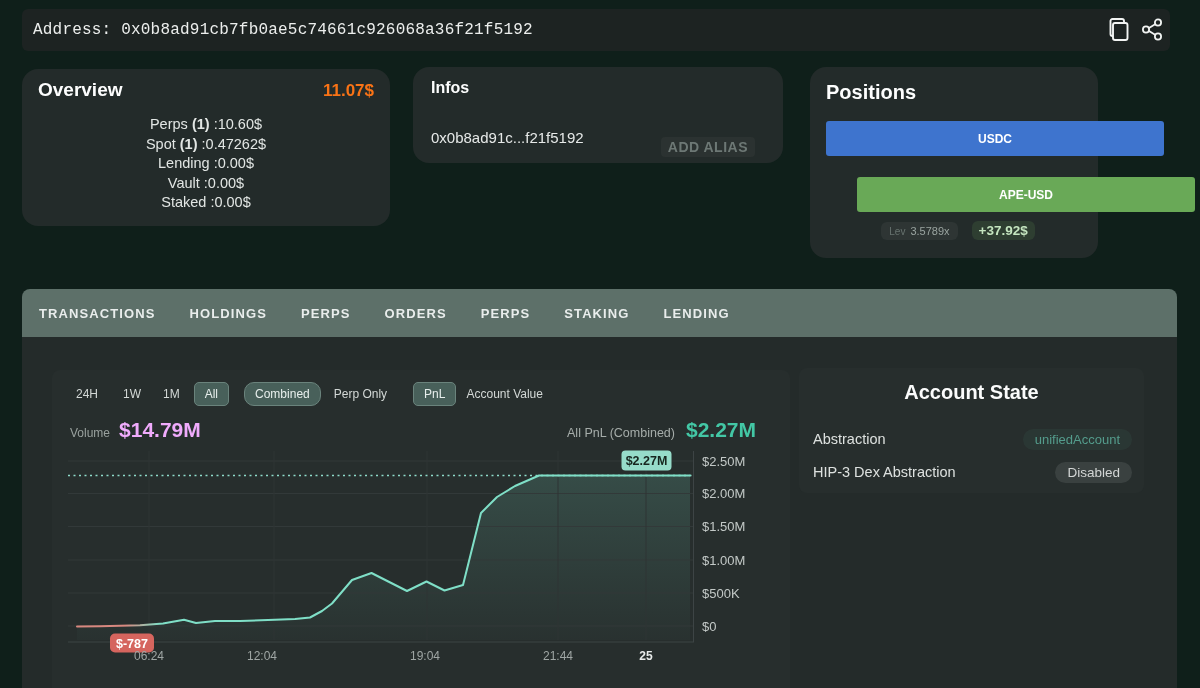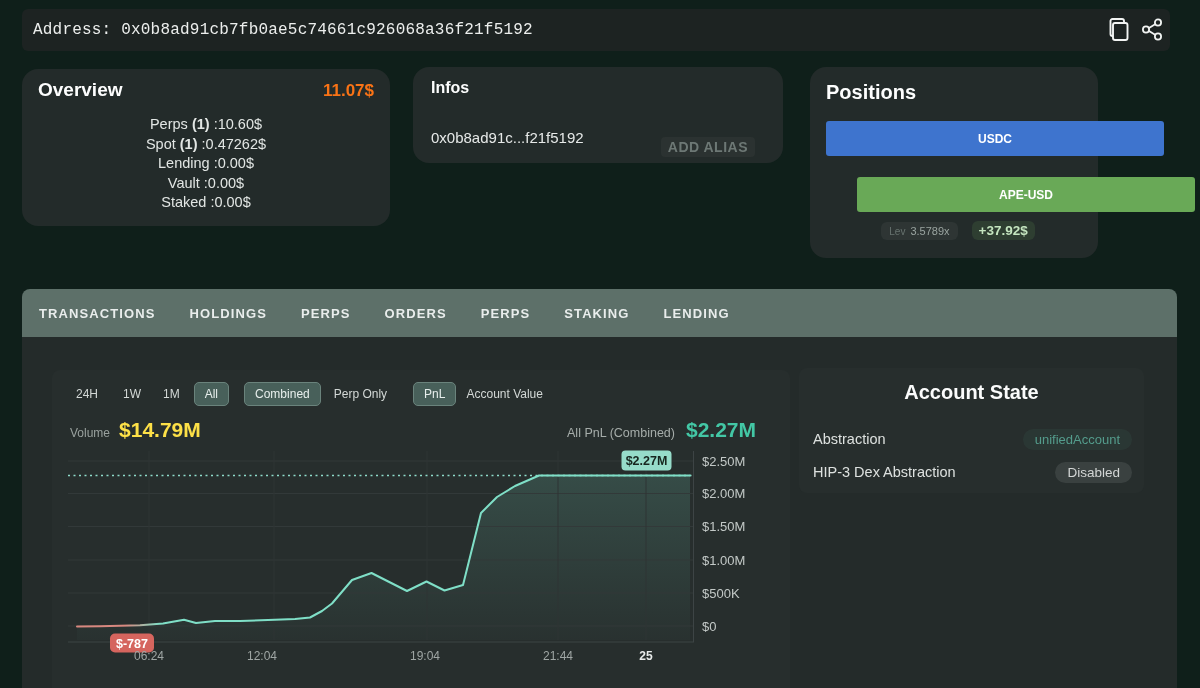--- a/index.html
+++ b/index.html
@@ -59,21 +59,21 @@
   .astate .lbl { font-size:14.5px; color:#dde1df; }
   .pill-u { font-size:13px; color:#549c8c; background:rgba(86,163,145,0.08); border-radius:12px; padding:3px 12px; }
   .pill-d { font-size:13.5px; color:#d3d6d5; background:#3a4140; border-radius:12px; padding:3px 12px; }
 
   
   .filters { position:absolute; left:0; top:11px; height:26px; display:flex; align-items:center; font-size:12px; color:#d3d8d6; }
   .filters .plain { margin:0; }
   .fbtn { background:#48605a; border:1px solid #6a837c; color:#e7eeec; border-radius:5px; padding:4px 10px; }
   .vol { position:absolute; left:18px; top:48px; width:702px; display:flex; align-items:baseline; }
   .vol .l { font-size:12px; color:#99a19e; }
-  .vol .v { font-size:21px; font-weight:bold; color:#fde047; margin-left:9px; }
+  .vol .v { font-size:21px; font-weight:bold; color:#f0abfc; margin-left:9px; }
   .vol .spacer { flex:1; }
   .vol .pl { font-size:12.5px; color:#a6adaa; }
   .vol .pv { font-size:21px; font-weight:bold; color:#43c7a5; margin-left:11px; margin-right:16px; }
 </style>
 </head>
 <body>
   <div class="abs topbar">
     <span class="addr">Address: 0x0b8ad91cb7fb0ae5c74661c926068a36f21f5192</span>
     <svg class="abs" style="left:1086px; top:9px;" width="58" height="25" viewBox="0 0 58 25">
       <rect x="2.5" y="1" width="13.5" height="17" rx="2" fill="none" stroke="#f2f4f3" stroke-width="1.9"></rect>
@@ -145,21 +145,21 @@
     <div class="tab">LENDING</div>
   </div>
 
   <div class="abs content">
     <div class="chartpanel">
       <div class="filters" style="left:24px;">
         <span class="plain">24H</span>
         <span class="plain" style="margin-left:25px;">1W</span>
         <span class="plain" style="margin-left:22px;">1M</span>
         <span class="fbtn" style="margin-left:14px;">All</span>
-        <span class="fbtn" style="margin-left:15px;">Combined</span>
+        <span class="fbtn" style="margin-left:15px;border-radius:10px;">Combined</span>
         <span class="plain" style="margin-left:13px;">Perp Only</span>
         <span class="fbtn" style="margin-left:26px;">PnL</span>
         <span class="plain" style="margin-left:10px;">Account Value</span>
       </div>
       <div class="vol">
         <span class="l">Volume</span>
         <span class="v">$14.79M</span>
         <span class="spacer"></span>
         <span class="pl">All PnL (Combined)</span>
         <span class="pv">$2.27M</span>

